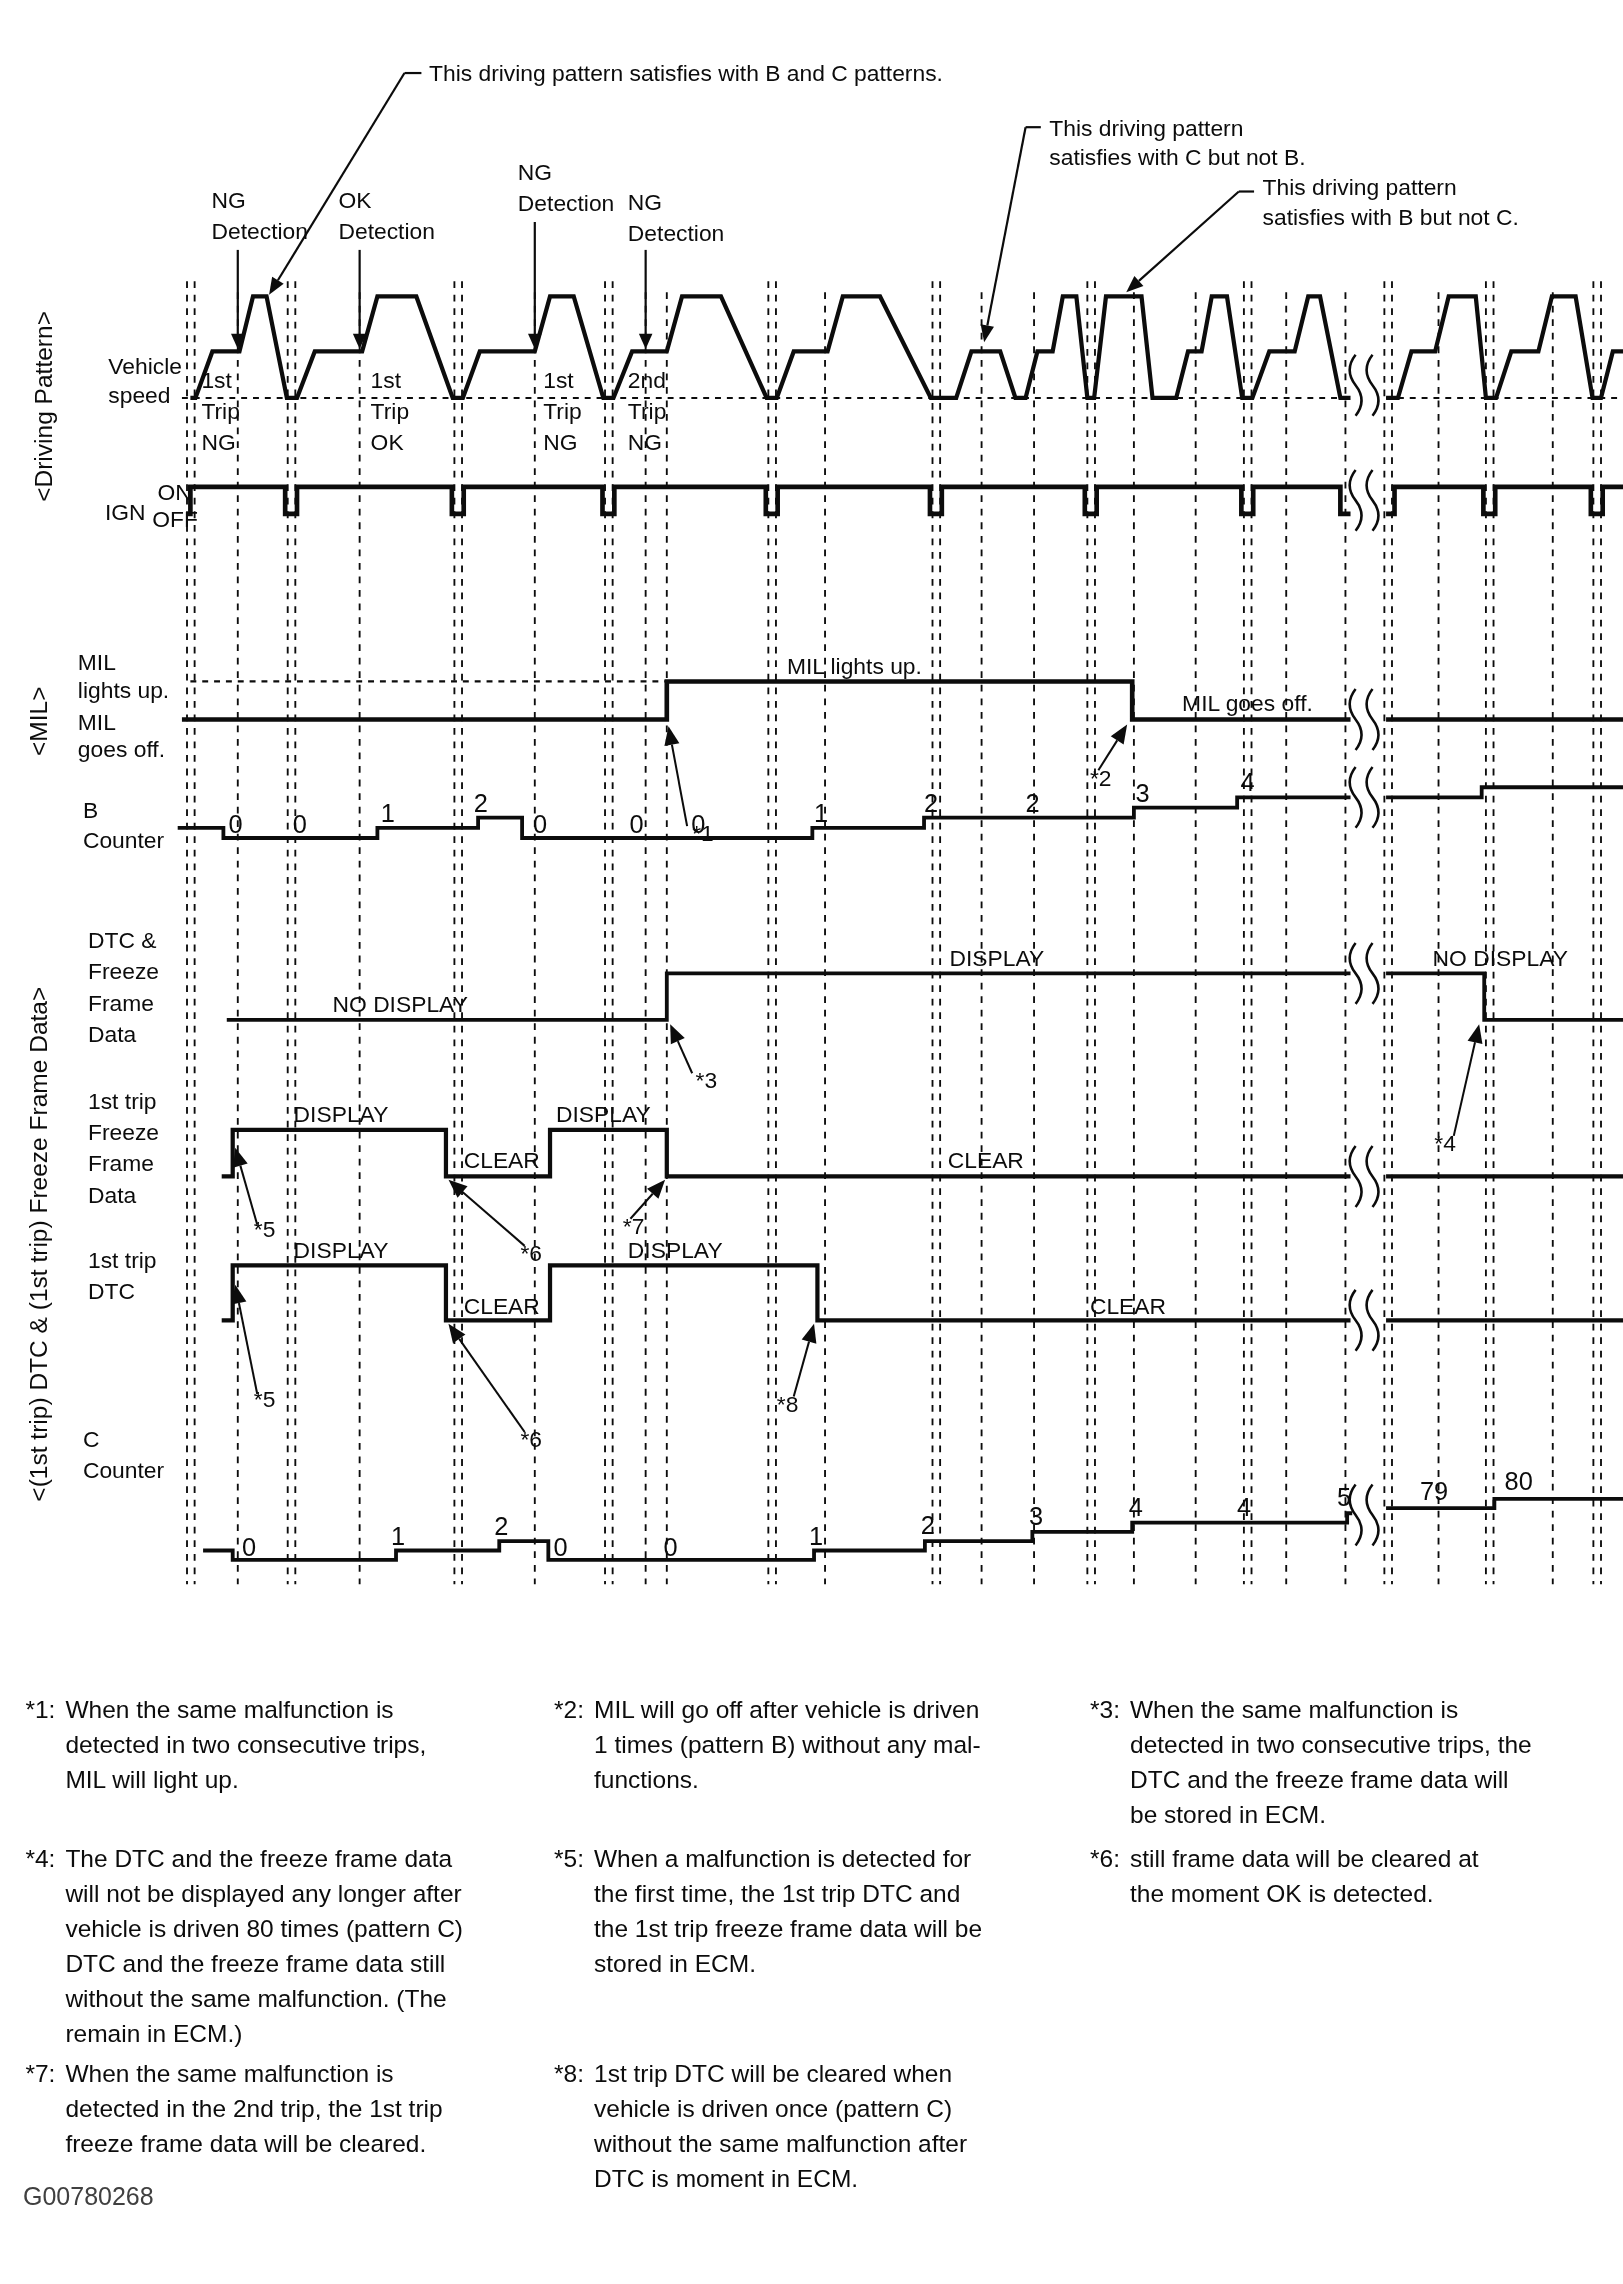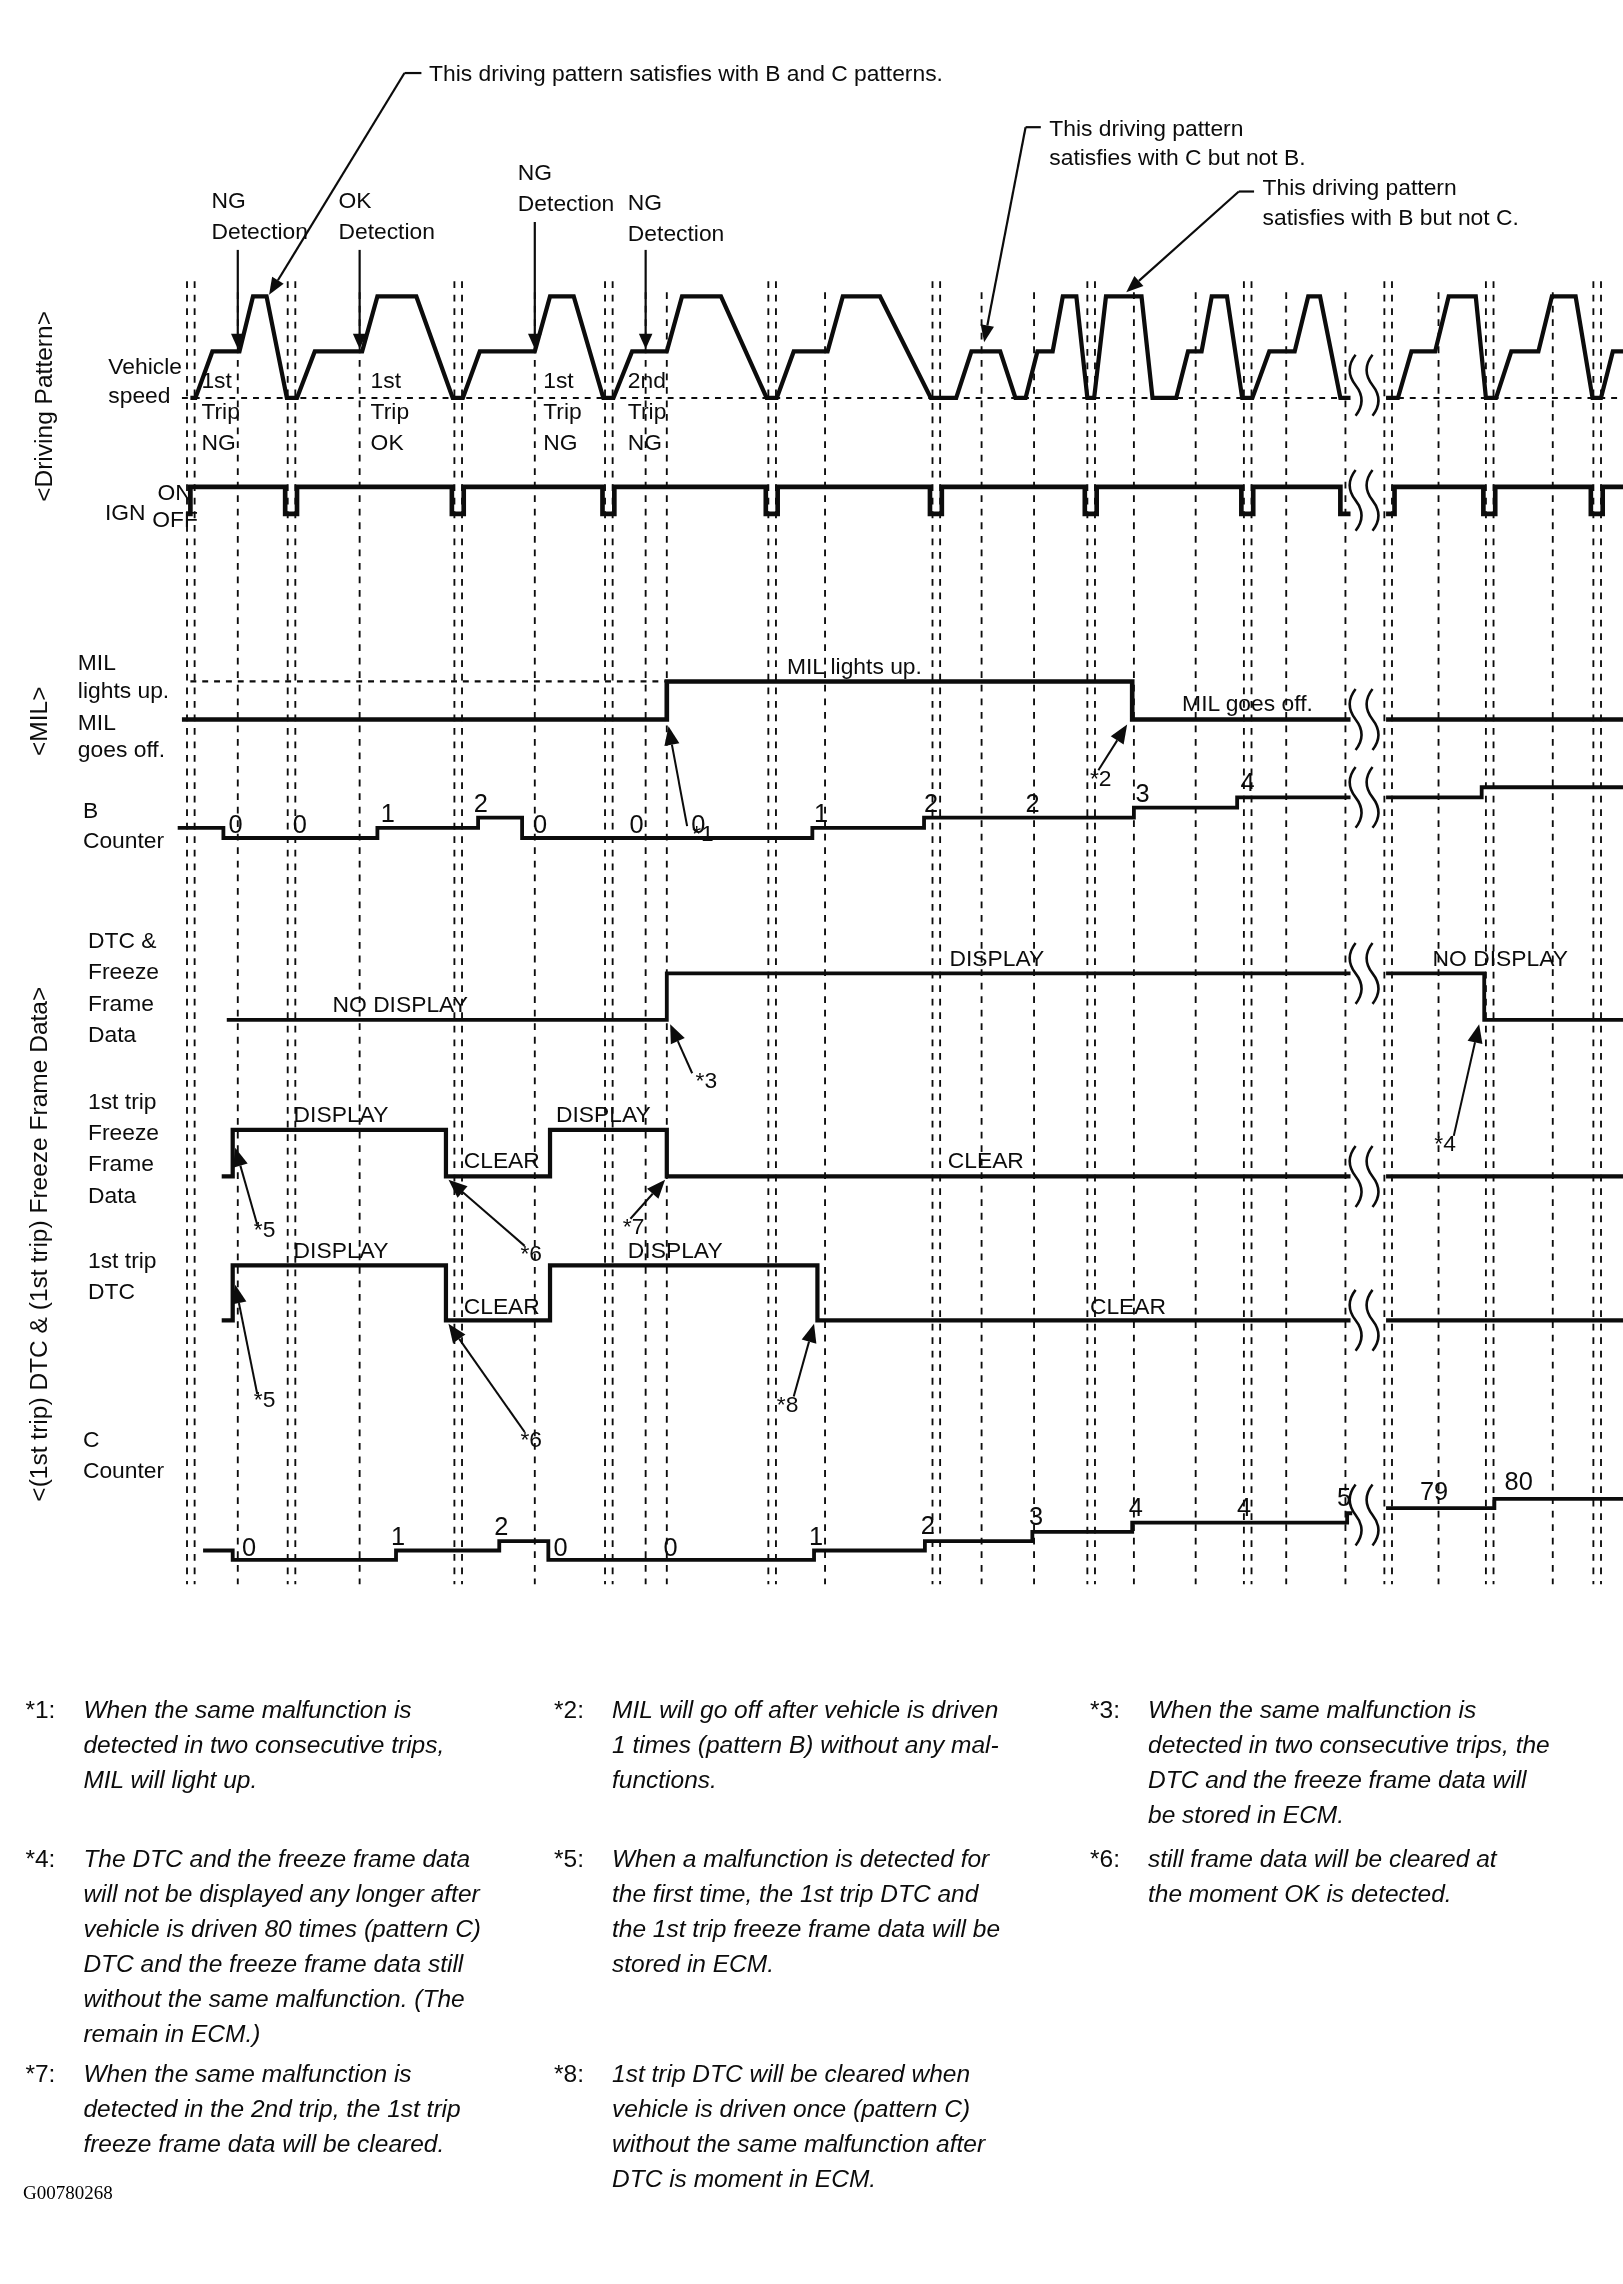--- a/index.html
+++ b/index.html
@@ -1,22 +1,22 @@
 <!DOCTYPE html>
 <html style="font-size:13.5px"><head>
 <meta charset="utf-8">
 <style>
   html,body{margin:0;padding:0;background:#e8e8e8;}
   .page{position:relative;width:1623px;height:2284px;background:#ffffff;
         font-family:"Liberation Sans", sans-serif;color:#0c0c0c;overflow:hidden;}
   svg text{font-family:"Liberation Sans", sans-serif;}
   .fn{position:absolute;font-size:24.5px;line-height:35px;color:#0c0c0c;}
   .fn .fn-id{position:absolute;left:0;top:0;}
-  .fn .fn-body{margin-left:58px;width:444px;font-style:italic;}
-  #figure-id{position:absolute;left:23px;top:2182px;font-size:19px;color:#000000;font-family:Liberation Serif, serif;}
+  .fn .fn-body{margin-left:40px;width:444px;}
+  #figure-id{position:absolute;left:23px;top:2182px;font-size:25px;color:#404040;}
 </style>
 </head>
 <body>
 
 <div class="page">
   <svg id="diagram" width="1623" height="1676" viewBox="0 0 1918 1980">
       <path d="M221,332 V1872" fill="none" stroke="#0c0c0c" stroke-width="2.2" stroke-dasharray="8 8"></path>
       <path d="M230,332 V1872" fill="none" stroke="#0c0c0c" stroke-width="2.2" stroke-dasharray="8 8"></path>
       <path d="M340,332 V1872" fill="none" stroke="#0c0c0c" stroke-width="2.2" stroke-dasharray="8 8"></path>
       <path d="M349,332 V1872" fill="none" stroke="#0c0c0c" stroke-width="2.2" stroke-dasharray="8 8"></path>

